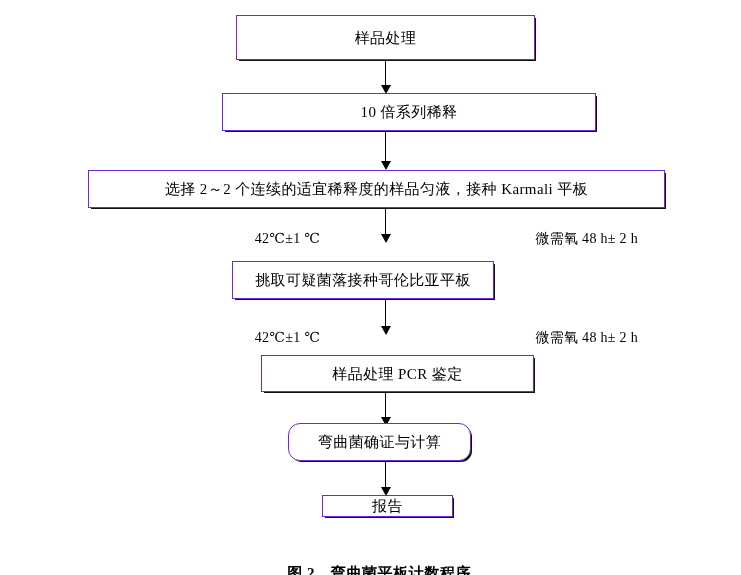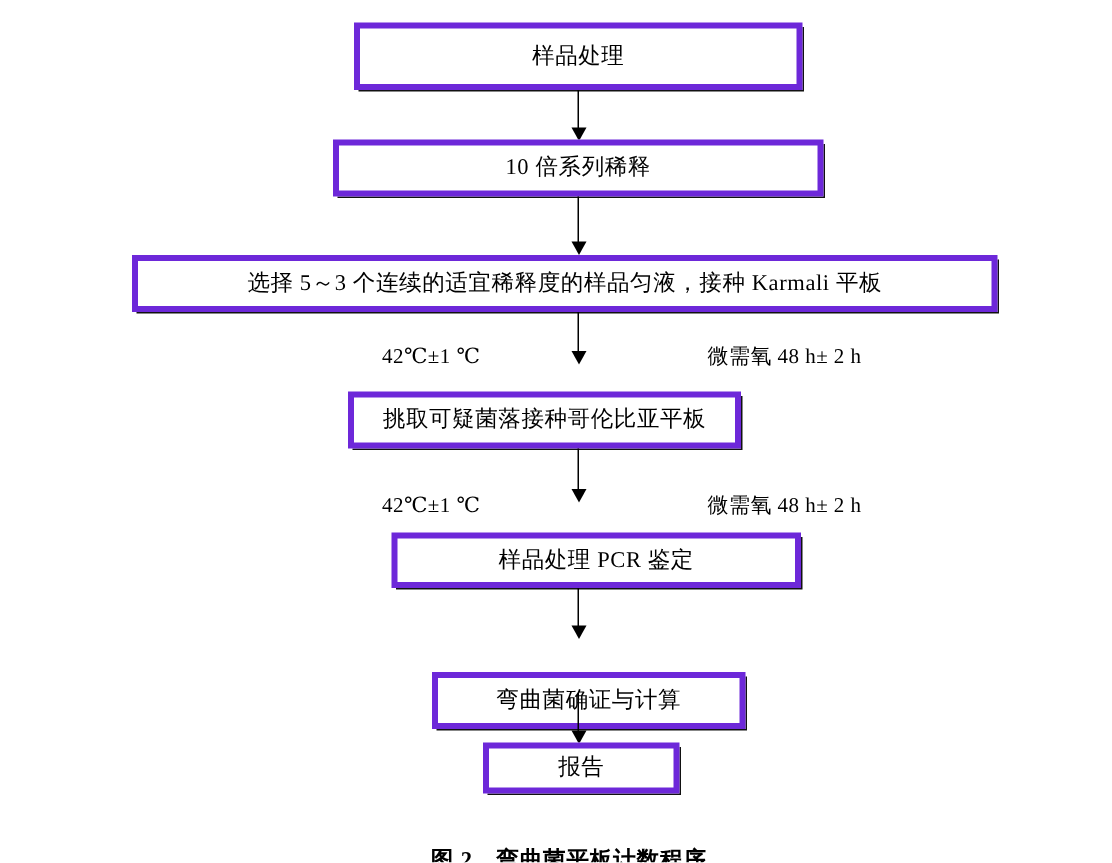--- a/index.html
+++ b/index.html
@@ -18,21 +18,21 @@
     height: 575px;
     background: #ffffff;
     overflow: hidden;
   }
 
   
   .node {
     position: absolute;
     box-sizing: border-box;
     background: #ffffff;
-    border: 4px solid #6d28d9;
+    border: 1px solid #6d28d9;
     box-shadow: 2px 2px 0 -1px #111111;
     display: flex;
     align-items: center;
     justify-content: center;
     text-align: left;
     font-size: 15px;
     line-height: 1.2;
     letter-spacing: 0.4px;
     white-space: nowrap;
   }
@@ -54,21 +54,21 @@
 
   
   .anno {
     position: absolute;
     font-size: 14px;
     line-height: 1;
     white-space: nowrap;
     letter-spacing: 0.3px;
   }
   .anno-left  { text-align: center; }
-  .anno-right { text-align: center; }
+  .anno-right { text-align: right; }
 
   
   .caption {
     position: absolute;
     width: 100%;
     text-align: center;
     font-size: 15px;
     font-weight: bold;
     letter-spacing: 0.6px;
     white-space: pre;
@@ -79,29 +79,29 @@
 
 <div id="page">
 
   <div class="node" style="left:236px; top:15px; width:299px; height:45px;">
     <span>样品处理</span>
   </div>
 
   <div class="conn" style="left:385px; top:60px; height:28px;"></div>
   <div class="arrowhead" style="left:381px; top:85px;"></div>
 
-  <div class="node" style="left:222px; top:93px; width:327px; height:38px;">
+  <div class="node" style="left:222px; top:93px; width:374px; height:38px;">
     <span>10 倍系列稀释</span>
   </div>
 
   <div class="conn" style="left:385px; top:131px; height:33px;"></div>
   <div class="arrowhead" style="left:381px; top:161px;"></div>
 
   <div class="node" style="left:88px; top:170px; width:577px; height:38px;">
-    <span>选择 5～3 个连续的适宜稀释度的样品匀液，接种 Karmali 平板</span>
+    <span>选择 2～2 个连续的适宜稀释度的样品匀液，接种 Karmali 平板</span>
   </div>
 
   <div class="conn" style="left:385px; top:208px; height:30px;"></div>
   <div class="arrowhead" style="left:381px; top:234px;"></div>
 
   <div class="anno anno-left" style="left:205px; top:232px; width:165px;">
     <span>42℃±1 ℃</span>
   </div>
   <div class="anno anno-right" style="left:408px; top:232px; width:230px;">
     <span>微需氧 48 h± 2 h</span>
@@ -121,28 +121,28 @@
     <span>微需氧 48 h± 2 h</span>
   </div>
 
   <div class="node" style="left:261px; top:355px; width:273px; height:37px;">
     <span>样品处理 PCR 鉴定</span>
   </div>
 
   <div class="conn" style="left:385px; top:392px; height:28px;"></div>
   <div class="arrowhead" style="left:381px; top:417px;"></div>
 
-  <div class="node" style="left:288px; top:448px; width:209px; height:38px;">
+  <div class="node" style="left:288px; top:423px; width:183px; height:38px;border-radius:12px;">
     <span>弯曲菌确证与计算</span>
   </div>
 
   <div class="conn" style="left:385px; top:462px; height:28px;"></div>
   <div class="arrowhead" style="left:381px; top:487px;"></div>
 
-  <div class="node" style="left:322px; top:495px; width:131px; height:34px;">
+  <div class="node" style="left:322px; top:495px; width:131px; height:22px;">
     <span>报告</span>
   </div>
 
   <div class="caption" style="left:0; top:547px;">
     <span>图 2　弯曲菌平板计数程序</span>
   </div>
 
 </div>
 
 </body></html>

